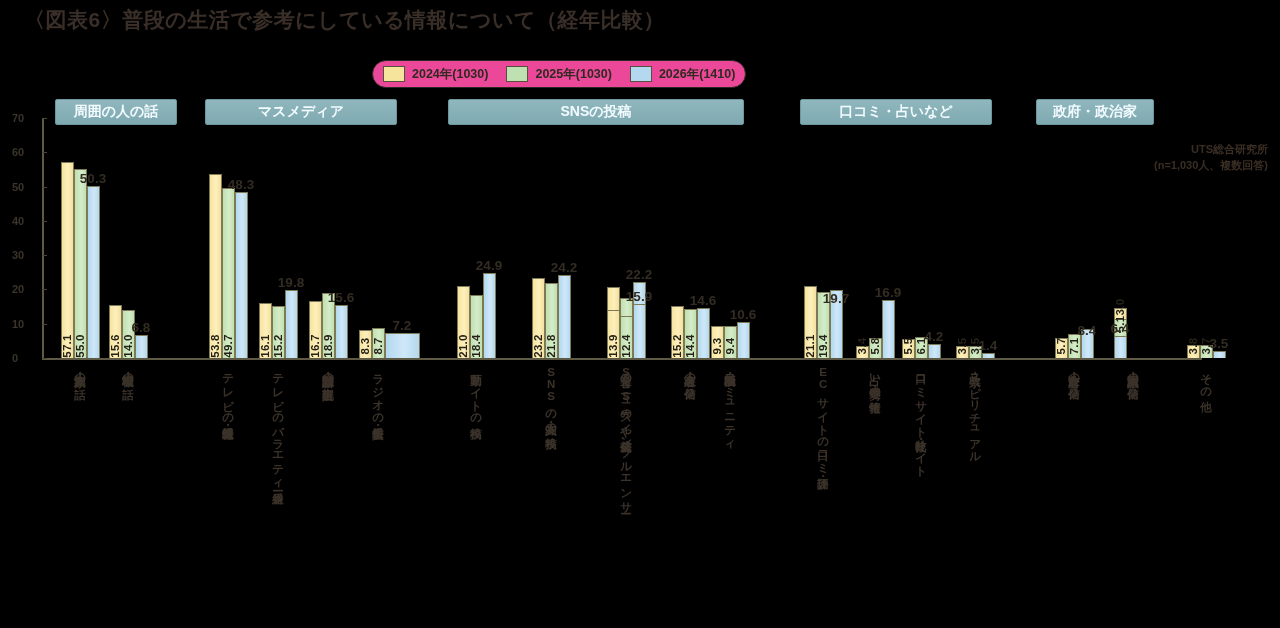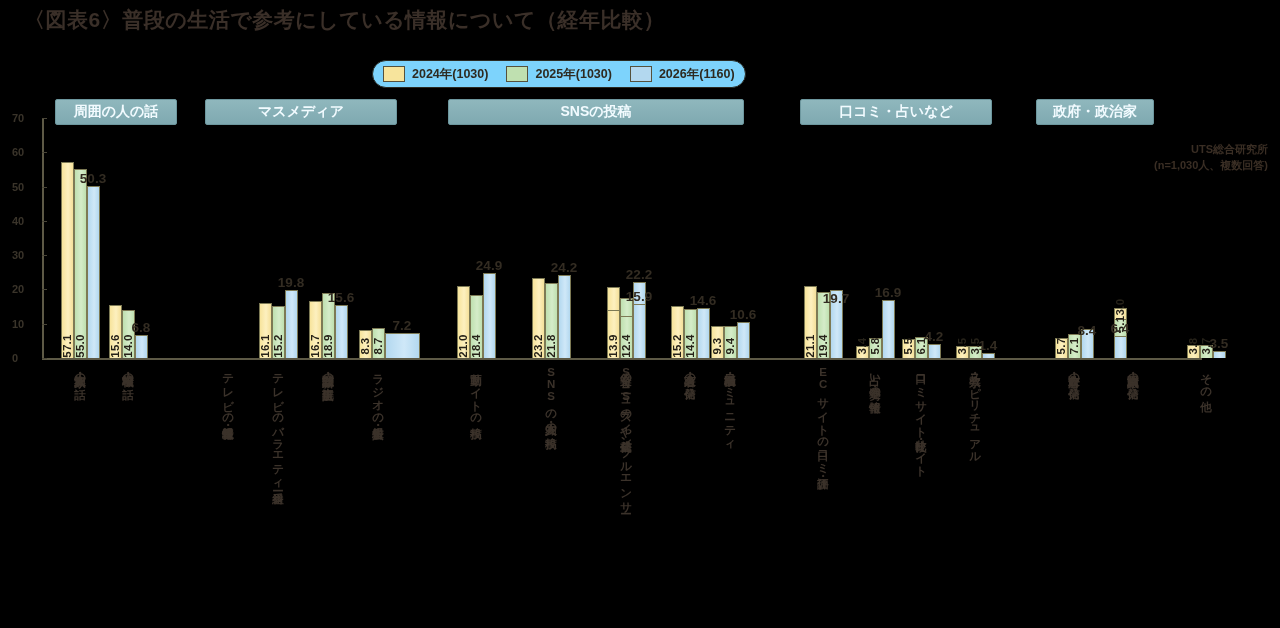--- a/index.html
+++ b/index.html
@@ -20,21 +20,21 @@
     color:#3a2f28;
     letter-spacing:0.5px;
     white-space:nowrap;
   }
 
   
   .legend {
     position:absolute; left:372px; top:60px;
     height:28px;
     display:flex; align-items:center; gap:0px;
-    background:#7dd3fc;
+    background:#ec4899;
     border:1px solid #2a2a22;
     border-radius:14px;
     padding:3px 10px;
   }
   .legend-item { display:flex; align-items:center; margin-right:18px; }
   .legend-item:last-child { margin-right:0; }
   .legend-swatch {
     width:22px; height:16px; display:inline-block;
     border:1px solid #55513c; margin-right:7px;
   }
@@ -129,21 +129,21 @@
       <div class="legend-item">
         <span class="legend-swatch" style="background: rgb(247, 228, 156);"></span>
         <span class="legend-label">2024年(1030)</span>
       </div>
       <div class="legend-item">
         <span class="legend-swatch" style="background: rgb(191, 224, 176);"></span>
         <span class="legend-label">2025年(1030)</span>
       </div>
       <div class="legend-item">
         <span class="legend-swatch" style="background: rgb(179, 216, 239);"></span>
-        <span class="legend-label">2026年(1160)</span>
+        <span class="legend-label">2026年(1410)</span>
       </div>
     </div>
 
   <div id="cat-headers">
       <div class="cat" style="left: 55px; width: 122px;">周囲の人の話</div>
       <div class="cat" style="left: 205px; width: 192px;">マスメディア</div>
       <div class="cat" style="left: 448px; width: 296px;">SNSの投稿</div>
       <div class="cat" style="left: 800px; width: 192px;">口コミ・占いなど</div>
       <div class="cat" style="left: 1036px; width: 118px;">政府・政治家</div>
     </div>
@@ -176,20 +176,34 @@
           <div class="fill" style="height: 53.4857px;"></div>
           <div class="vlabel">15.6</div>
         </div>
         <div class="bar c1" style="height: 48px;">
           <div class="fill" style="height: 48px;"></div>
           <div class="vlabel">14.0</div>
         </div>
         <div class="bar c2" style="height: 23.3143px;">
           <div class="fill" style="height: 23.3143px;"></div>
           <div class="toplabel" style="top: 0px;">6.8</div>
+        </div>
+      </div>
+      <div class="group" style="left: 166.5px;">
+        <div class="bar c0" style="height: 184.457px;">
+          <div class="fill" style="height: 184.457px;"></div>
+          <div class="vlabel">53.8</div>
+        </div>
+        <div class="bar c1" style="height: 170.4px;">
+          <div class="fill" style="height: 170.4px;"></div>
+          <div class="vlabel">49.7</div>
+        </div>
+        <div class="bar c2" style="height: 165.6px;">
+          <div class="fill" style="height: 165.6px;"></div>
+          <div class="toplabel" style="top: 0px;">48.3</div>
         </div>
       </div>
       <div class="group" style="left: 216.5px;">
         <div class="bar c0" style="height: 55.2px;">
           <div class="fill" style="height: 55.2px;"></div>
           <div class="vlabel">16.1</div>
         </div>
         <div class="bar c1" style="height: 52.1143px;">
           <div class="fill" style="height: 52.1143px;"></div>
           <div class="vlabel">15.2</div>

